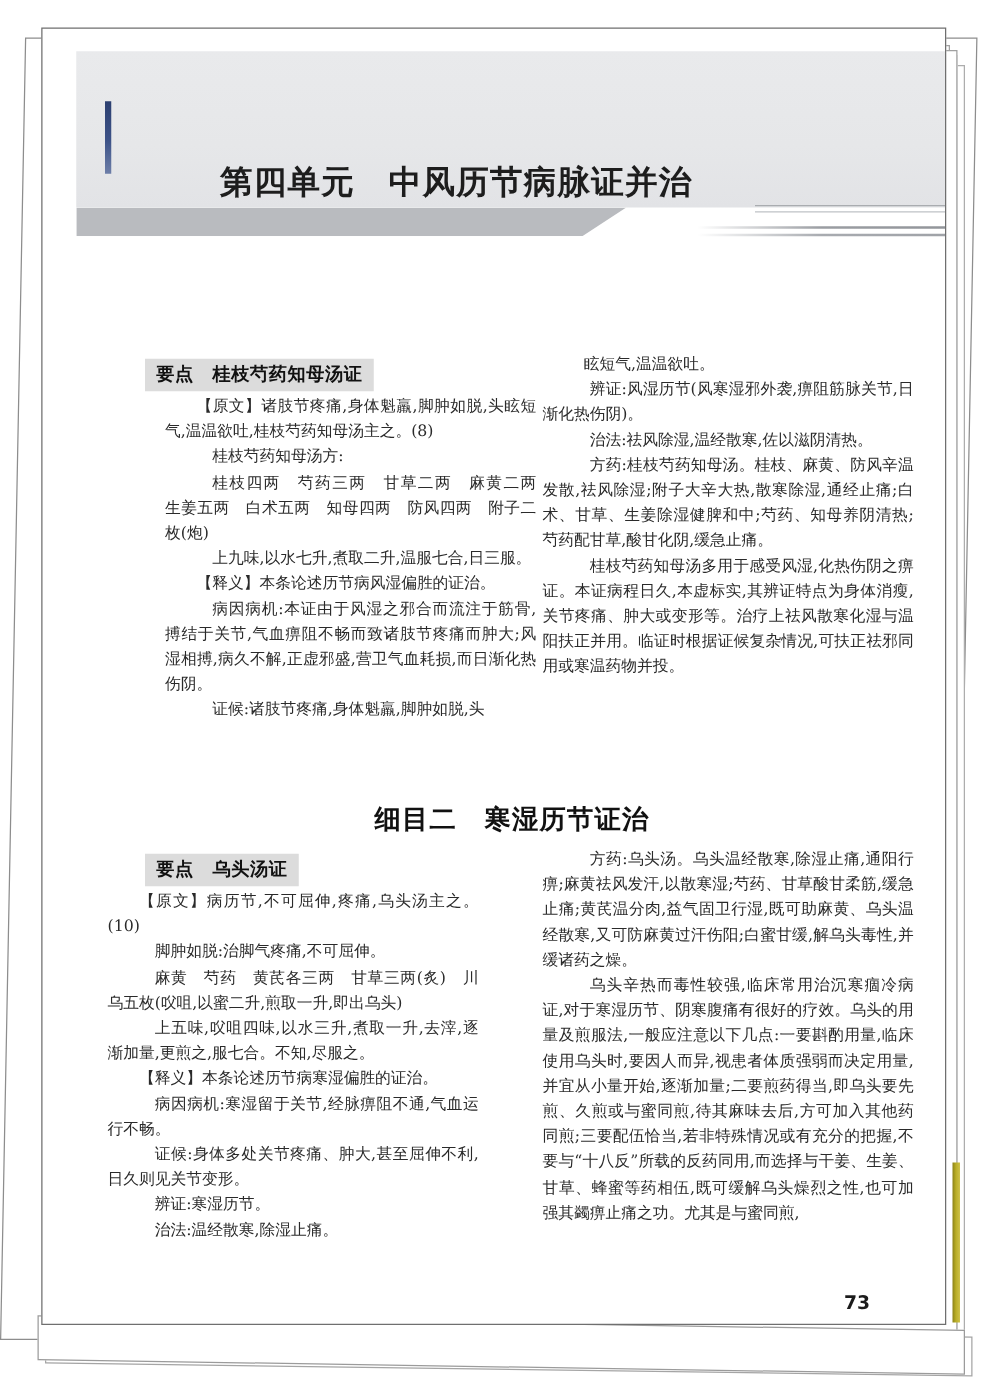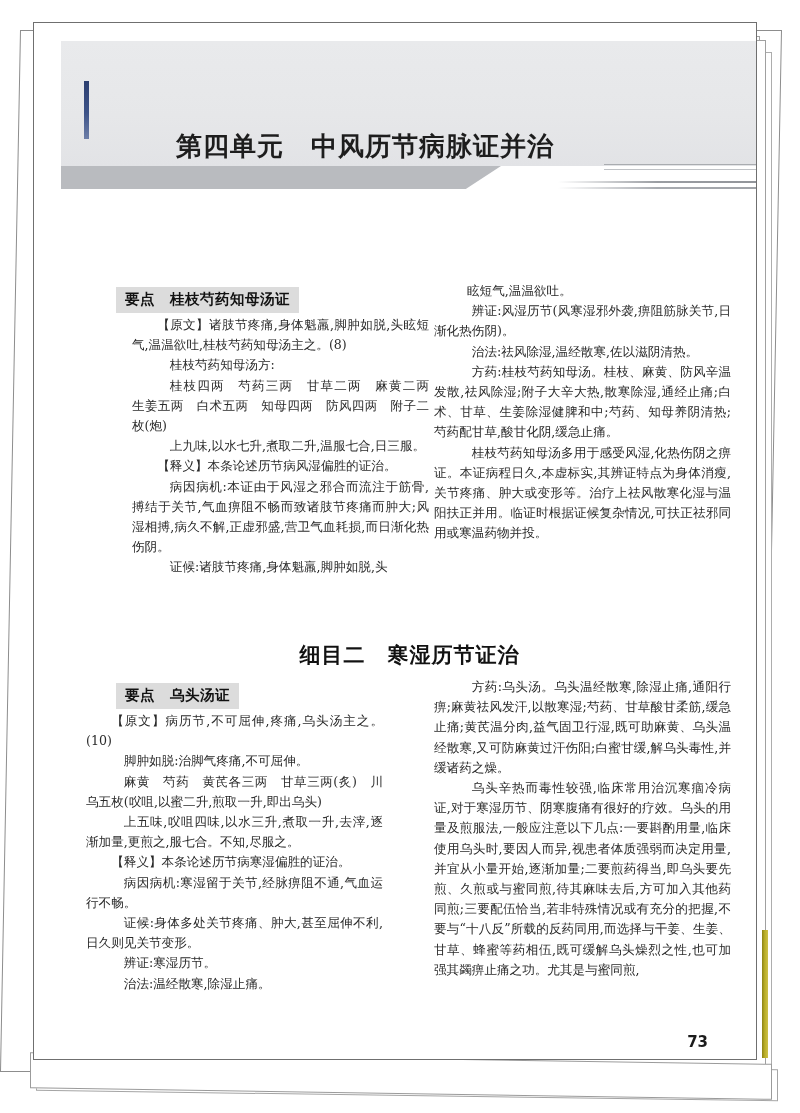--- a/index.html
+++ b/index.html
@@ -147,21 +147,21 @@
     color: #111;
     padding: 3px 9px 4px 9px;
     letter-spacing: 0.5px;
     white-space: nowrap;
   }
   #kp1 { left: 82px; top: 264px; }
   #kp2 { left: 82px; top: 660px; font-family: Liberation Serif, serif; }
 
   .page-number {
     position: absolute;
-    right: 48px; top: 1010px;
+    right: 60px; top: 1010px;
     font-family: "DejaVu Sans", "Liberation Sans", sans-serif;
     font-size: 15px;
     font-weight: 700;
     color: #1b1b1b;
   }
 </style>
 </head>
 <body>
 
 <div class="stack stack-back-top"></div>

